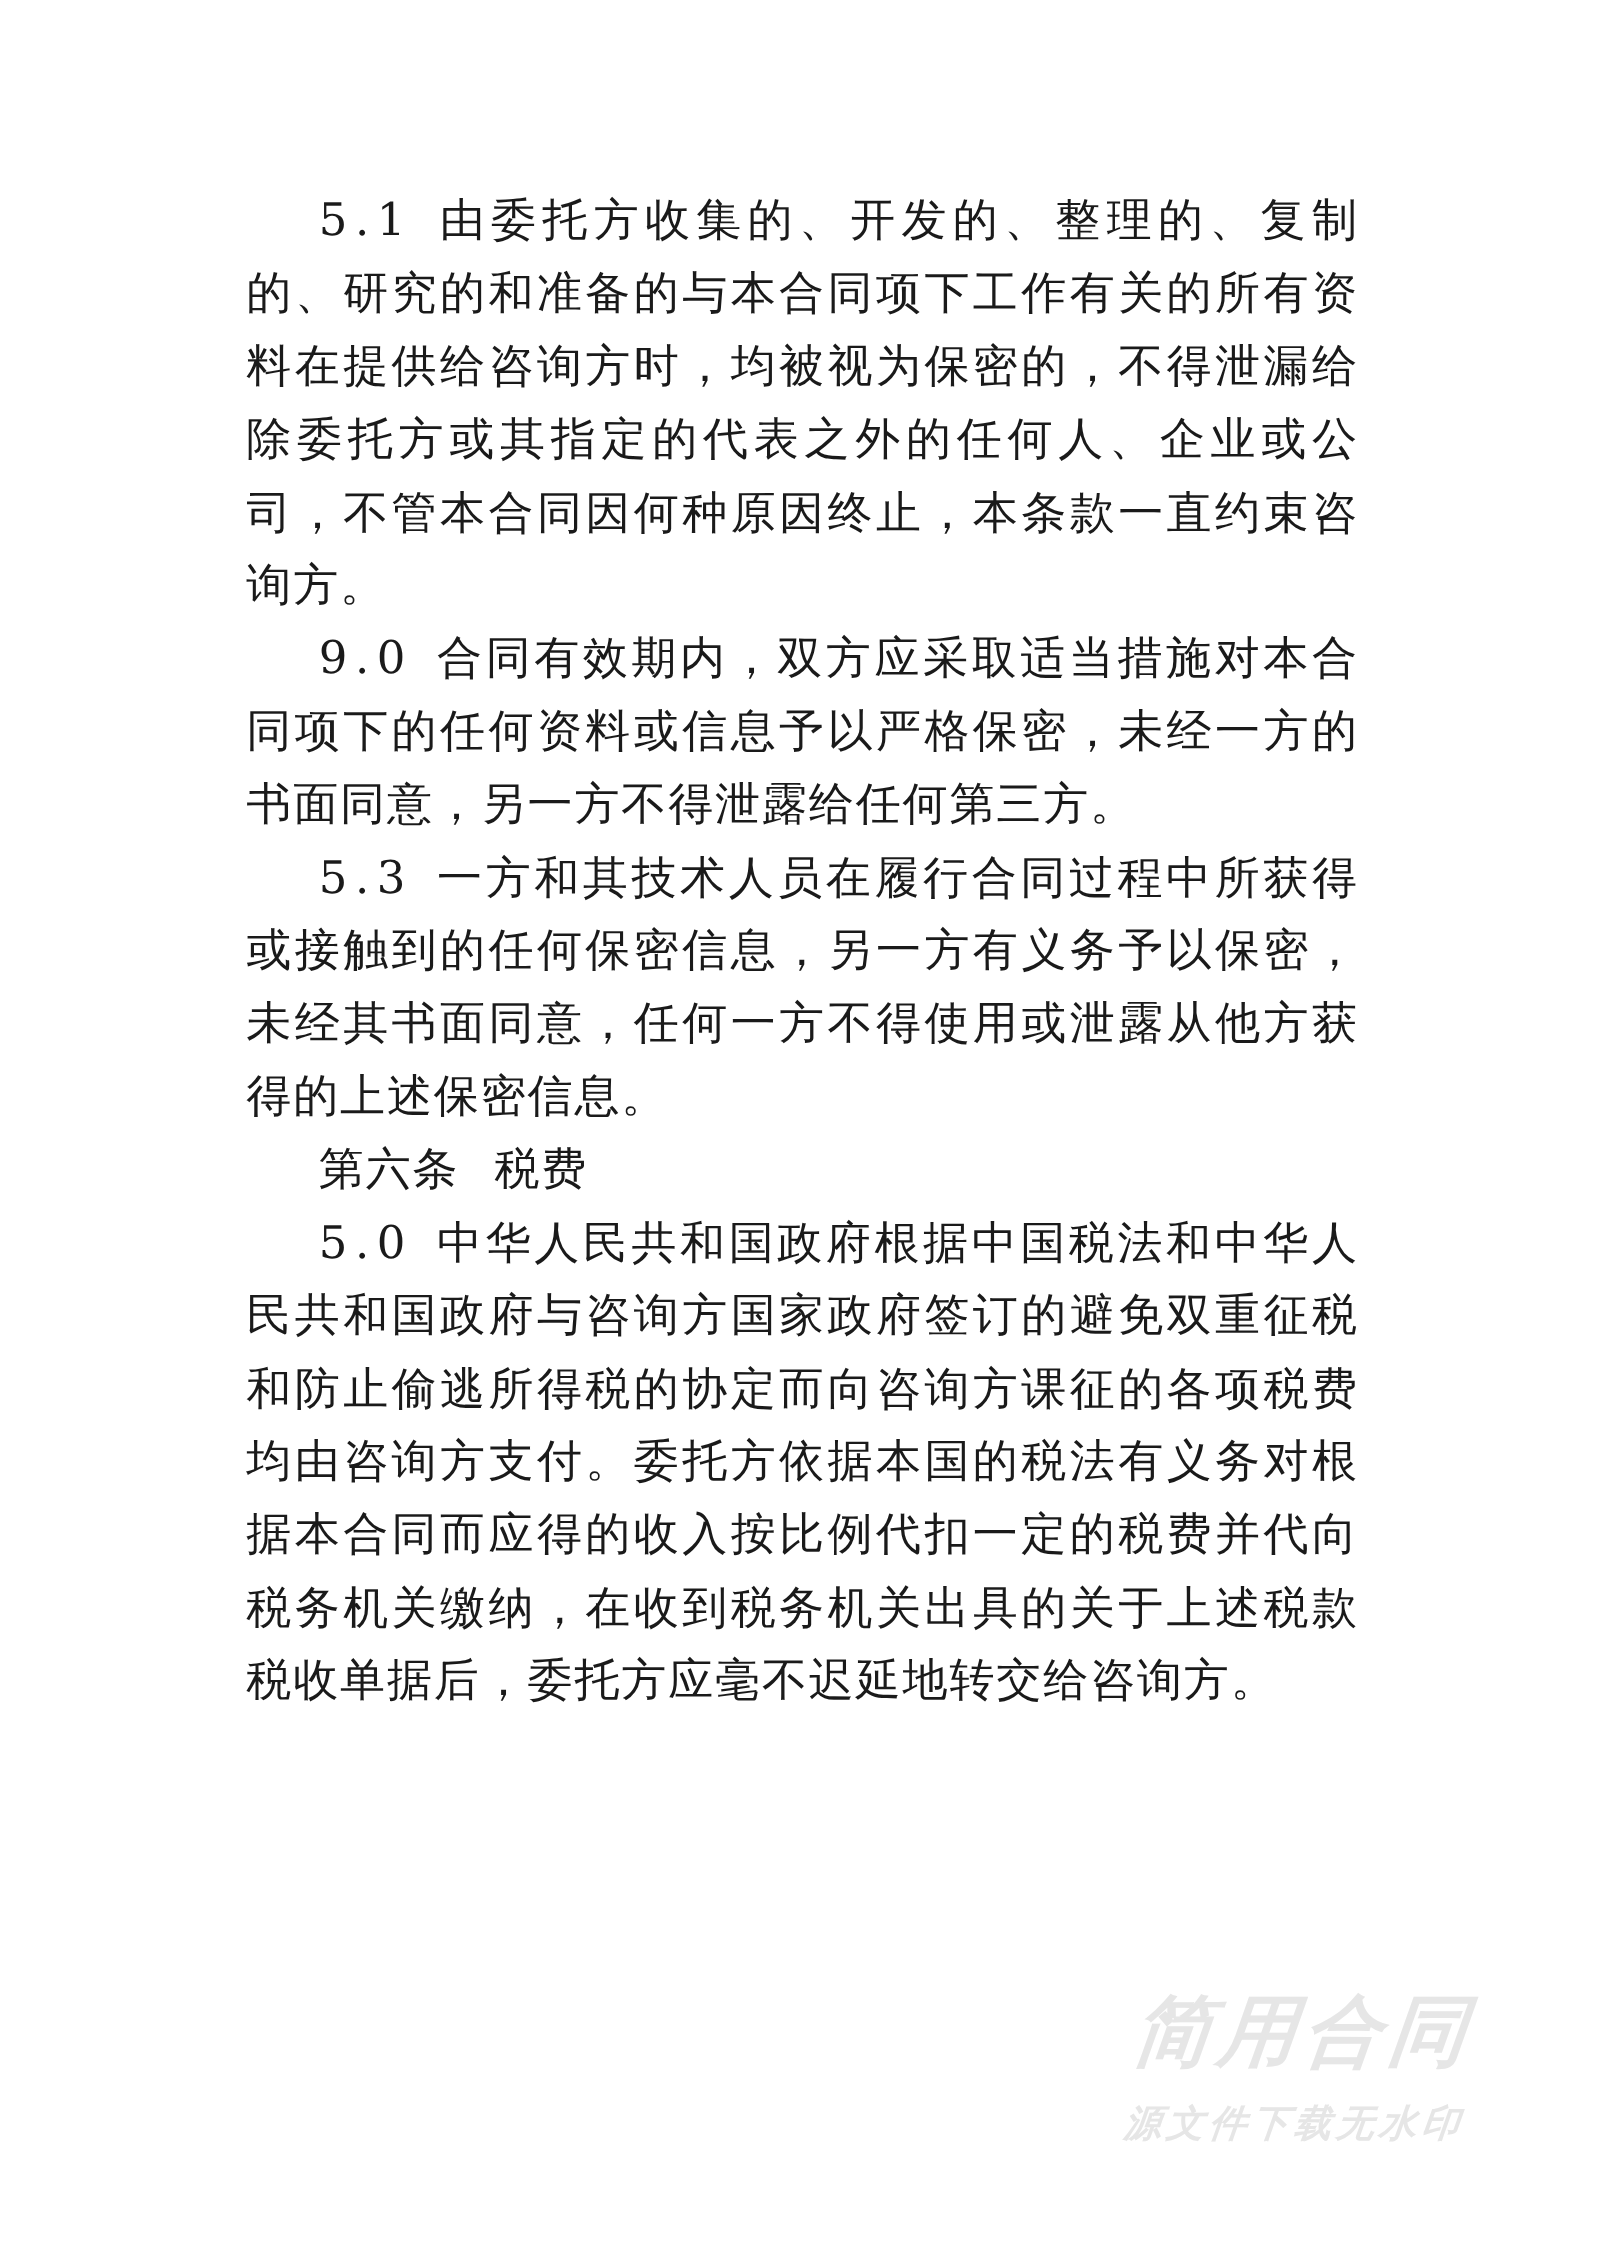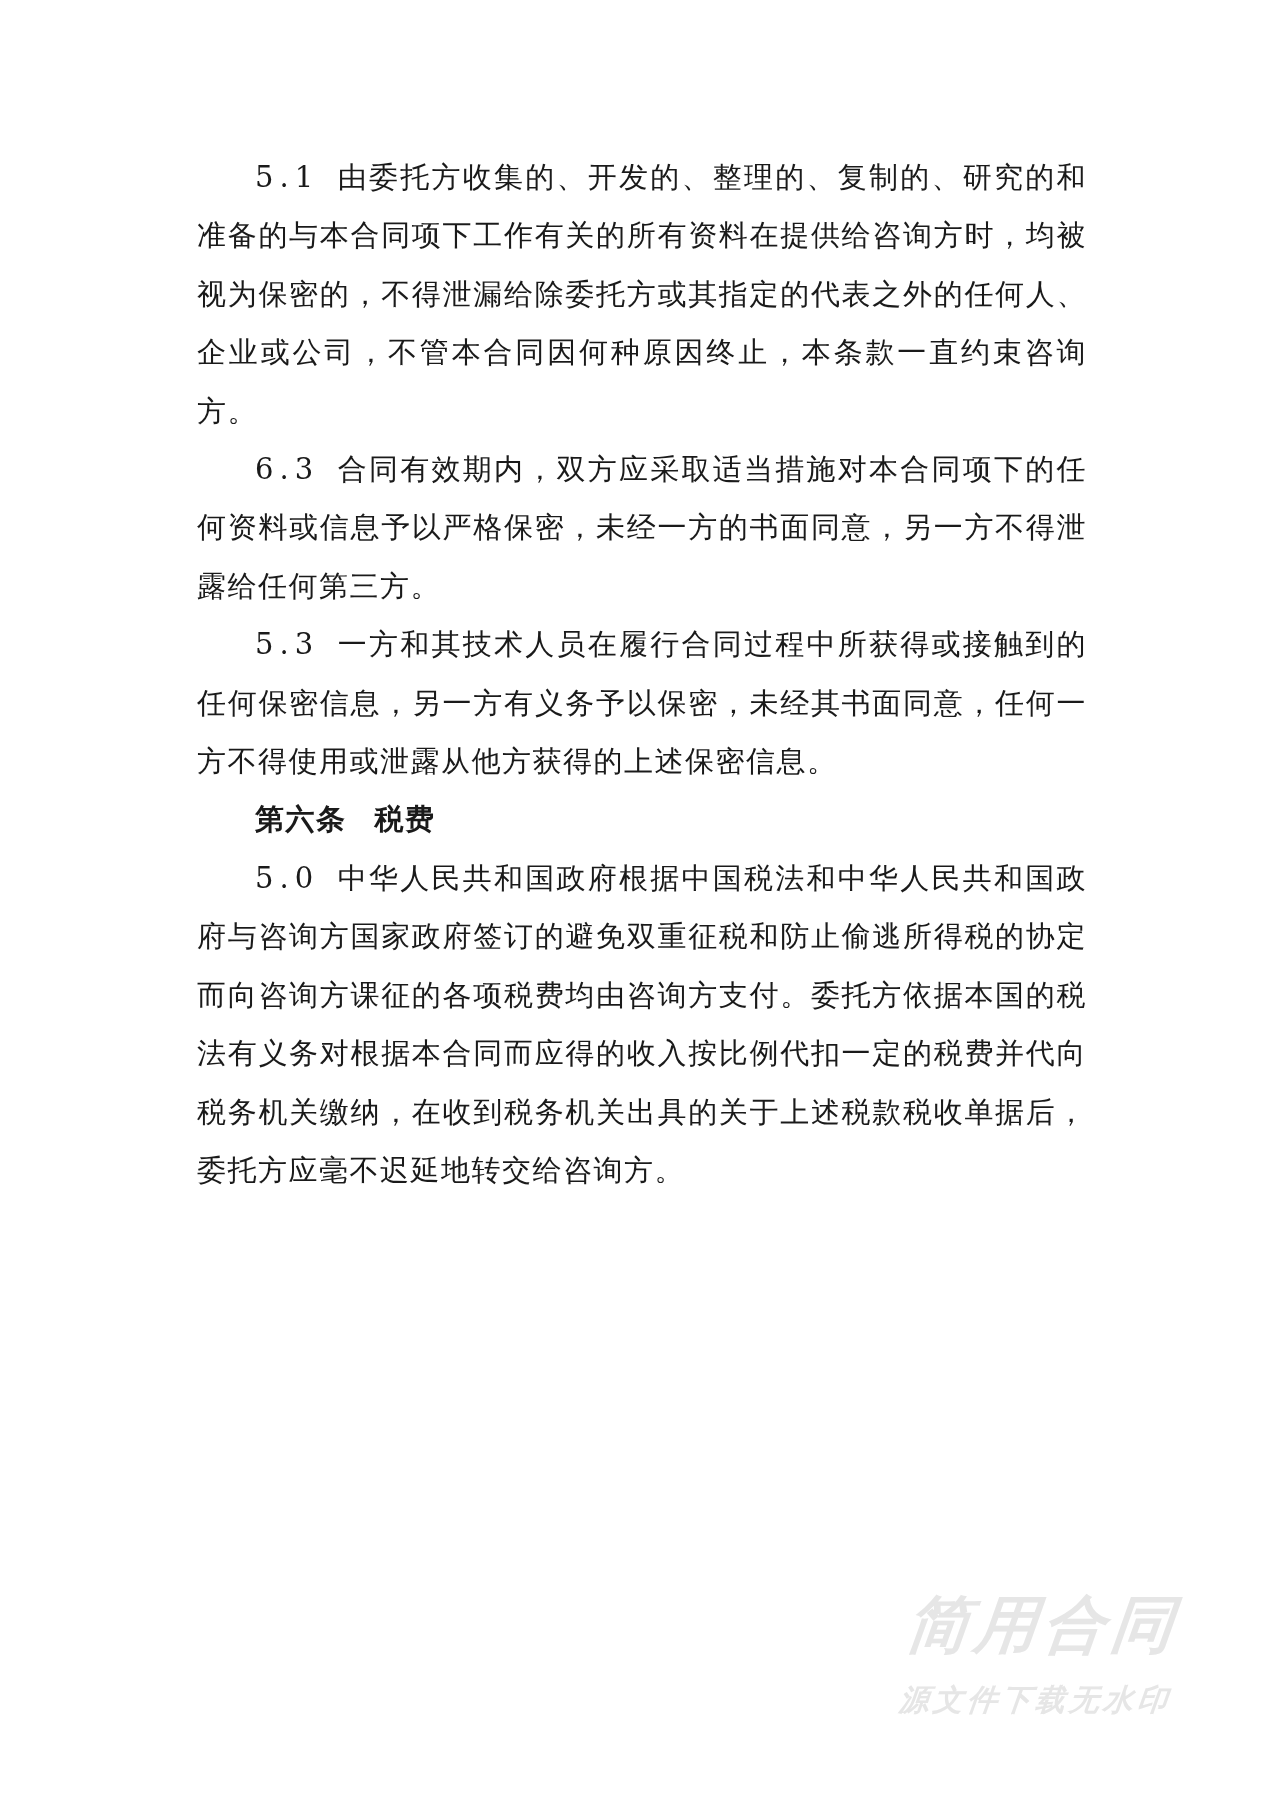--- a/index.html
+++ b/index.html
@@ -4,52 +4,52 @@
   <style>
     html, body { margin: 0; padding: 0; background: #ffffff; }
     body { width: 1280px; height: 1810px; position: relative; overflow: hidden; }
     .page {
       position: absolute; left: 0; top: 0; width: 1280px; height: 1810px;
       background: #ffffff;
     }
     .content {
       position: absolute; left: 197px; top: 148px; width: 890px;
       font-family: "DejaVu Serif", "Liberation Serif", serif;
-      font-size: 29px; color: #1a1a1a;
+      font-size: 36px; color: #1a1a1a;
       line-height: 58.4px;
     }
     .para {
       margin: 0; padding: 0;
       text-indent: 58px;
       text-align: justify;
       text-justify: inter-character;
       letter-spacing: 1.5px;
     }
     .para .num { letter-spacing: 6px; margin-right: 18px; }
-    .heading { margin: 0; padding-left: 58px; letter-spacing: 1.5px; font-weight: bold; }
+    .heading { margin: 0; padding-left: 58px; letter-spacing: 1.5px; }
     .heading .sp { display: inline-block; width: 28px; }
     .watermark {
       position: absolute; left: 880px; top: 1585px; width: 320px;
       text-align: center; color: #e6e6e6;
       font-family: "DejaVu Sans", "Liberation Sans", sans-serif;
       font-style: italic; font-weight: bold;
       transform: skewX(-6deg);
     }
     .watermark .wm-title { font-size: 62px; line-height: 80px; letter-spacing: 6px; }
     .watermark .wm-sub { font-size: 30px; line-height: 50px; letter-spacing: 4px; margin-top: 10px; }
   </style>
 </head>
 <body>
 
 <div class="page">
   <div class="content">
 
     <p class="para"><span class="num">5.1</span><span>由委托方收集的、开发的、整理的、复制的、研究的和准备的与本合同项下工作有关的所有资料在提供给咨询方时，均被视为保密的，不得泄漏给除委托方或其指定的代表之外的任何人、企业或公司，不管本合同因何种原因终止，本条款一直约束咨询方。</span></p>
 
-    <p class="para"><span class="num">6.3</span><span>合同有效期内，双方应采取适当措施对本合同项下的任何资料或信息予以严格保密，未经一方的书面同意，另一方不得泄露给任何第三方。</span></p>
+    <p class="para"><span class="num">9.0</span><span>合同有效期内，双方应采取适当措施对本合同项下的任何资料或信息予以严格保密，未经一方的书面同意，另一方不得泄露给任何第三方。</span></p>
 
     <p class="para"><span class="num">5.3</span><span>一方和其技术人员在履行合同过程中所获得或接触到的任何保密信息，另一方有义务予以保密，未经其书面同意，任何一方不得使用或泄露从他方获得的上述保密信息。</span></p>
 
     <p class="heading"><span>第六条</span><span class="sp"></span><span>税费</span></p>
 
 
     <p class="para"><span class="num">5.0</span><span>中华人民共和国政府根据中国税法和中华人民共和国政府与咨询方国家政府签订的避免双重征税和防止偷逃所得税的协定而向咨询方课征的各项税费均由咨询方支付。委托方依据本国的税法有义务对根据本合同而应得的收入按比例代扣一定的税费并代向税务机关缴纳，在收到税务机关出具的关于上述税款税收单据后，委托方应毫不迟延地转交给咨询方。</span></p>
 
 
 

